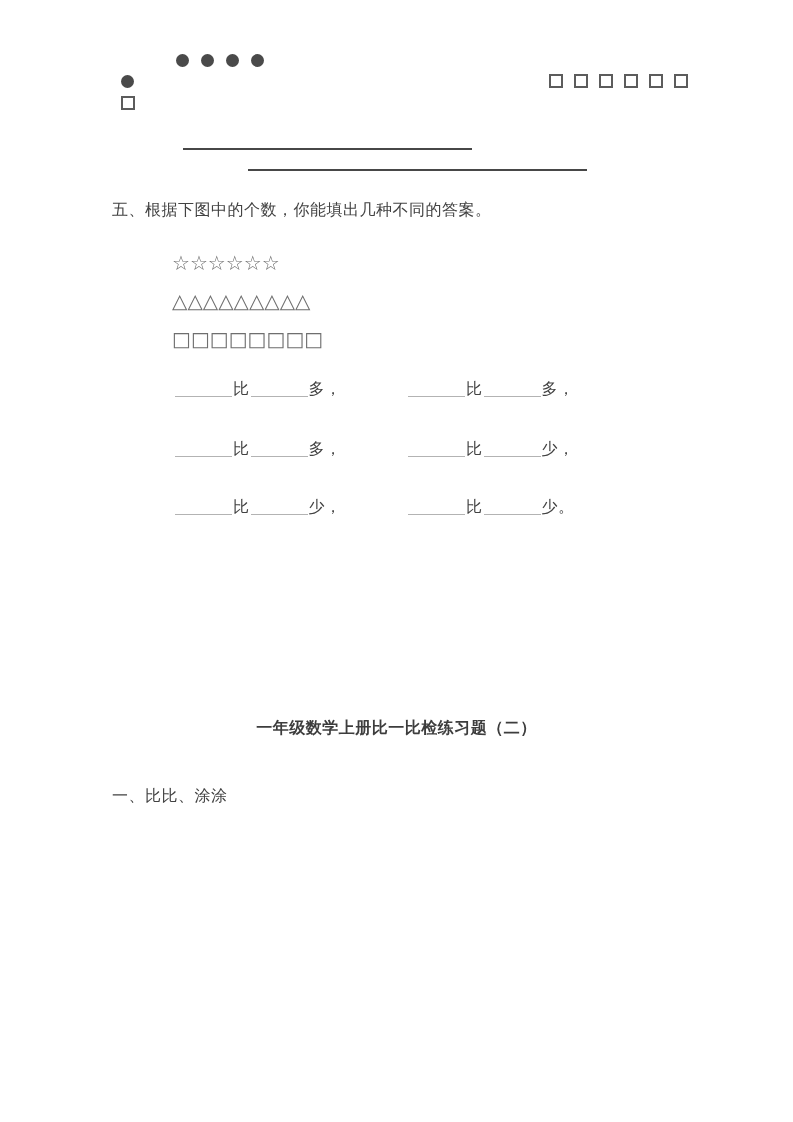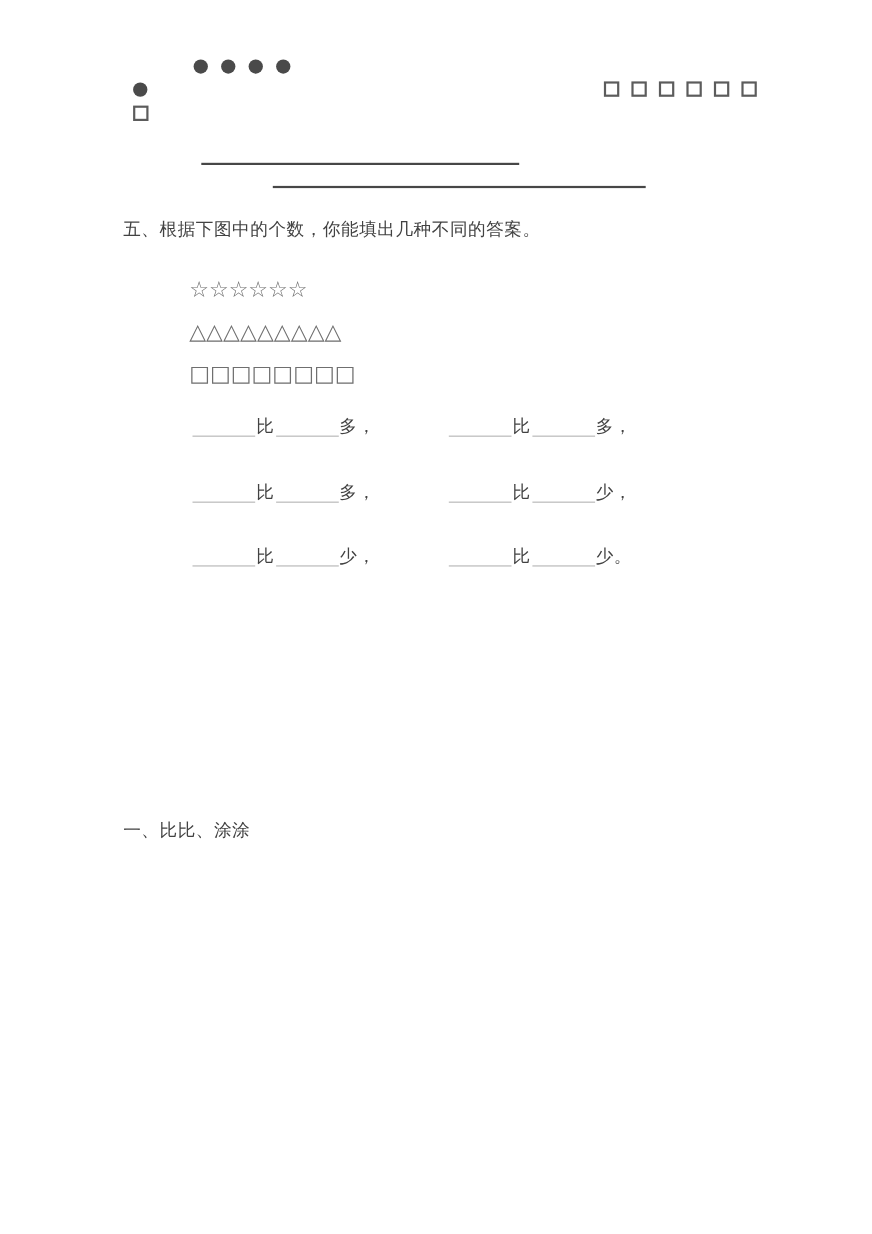--- a/index.html
+++ b/index.html
@@ -121,17 +121,18 @@
     <span class="blank"></span>
     <span class="w">少，</span>
   </div>
   <div class="abs blank-cell" style="left:408px; top:498px;">
     <span class="blank"></span>
     <span class="w">比</span>
     <span class="blank"></span>
     <span class="w">少。</span>
   </div>
 
+  <div class="abs title" style="top:718px;">一年级数学上册比一比检练习题（二）</div>
 
-  <div class="abs cjk" style="left:112px; top:746px;">一、比比、涂涂</div>
+  <div class="abs cjk" style="left:112px; top:786px;">一、比比、涂涂</div>
 
 
 </div>
 
 </body></html>

